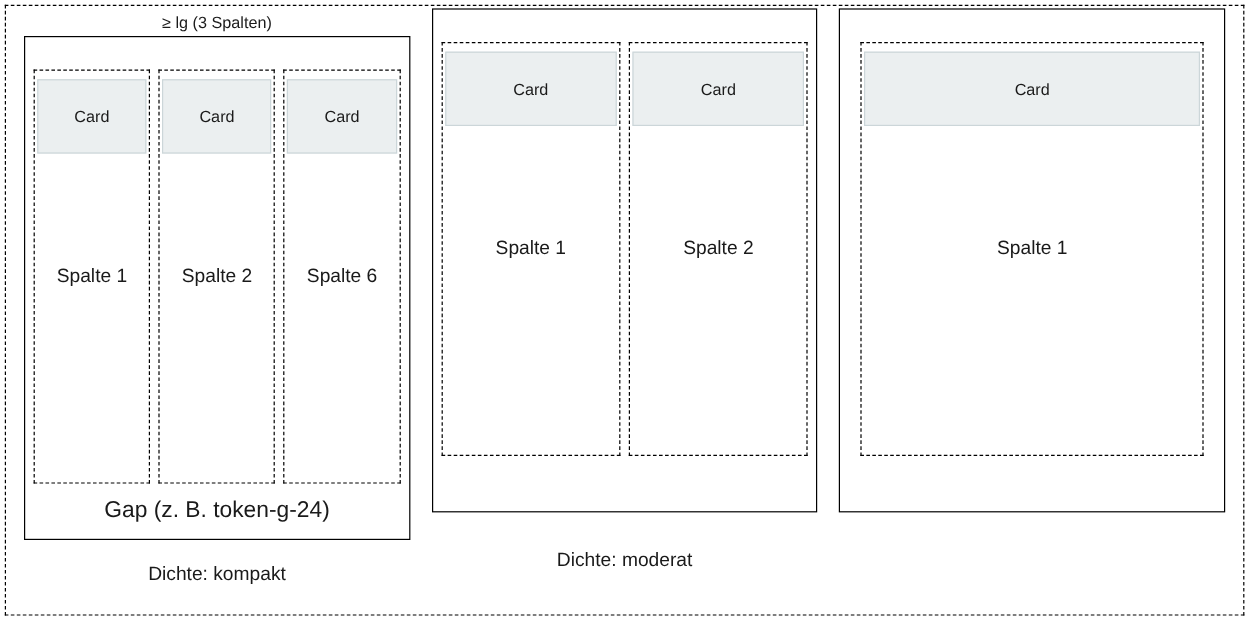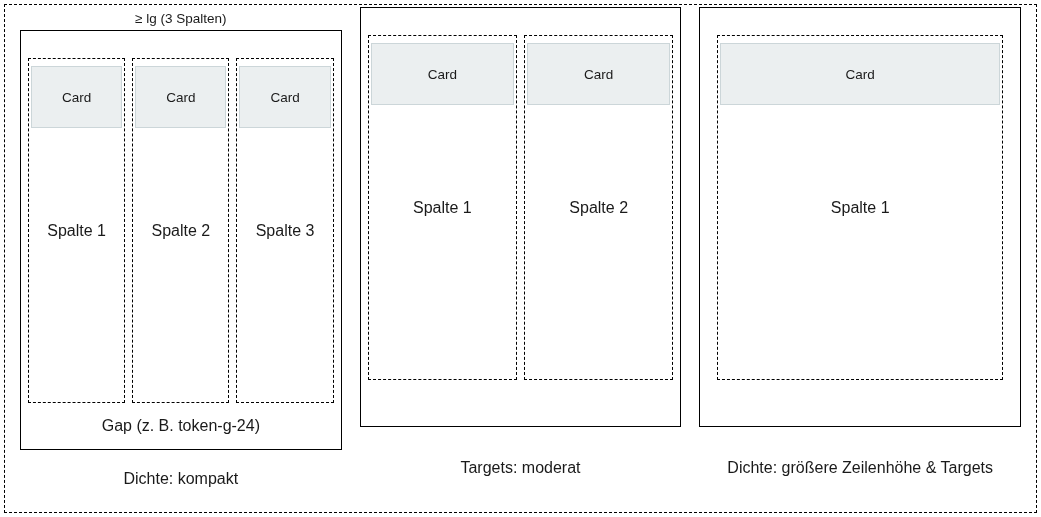--- a/index.html
+++ b/index.html
@@ -82,21 +82,21 @@
     left: 50%;
     transform: translate(-50%, -50%);
     font-size: 16px;
     white-space: nowrap;
   }
   .gap-label {
     flex: 1 1 auto;
     display: flex;
     align-items: center;
     justify-content: center;
-    font-size: 16px;
+    font-size: 19px;
     white-space: nowrap;
   }
   .density-label {
     flex: 1 1 auto;
     display: flex;
     align-items: center;
     justify-content: center;
     font-size: 16px;
     white-space: nowrap;
   }
@@ -115,51 +115,50 @@
             <div class="column">
               <div class="card">Card</div>
               <div class="col-label">Spalte 1</div>
             </div>
             <div class="column">
               <div class="card">Card</div>
               <div class="col-label">Spalte 2</div>
             </div>
             <div class="column">
               <div class="card">Card</div>
-              <div class="col-label">Spalte 3</div>
+              <div class="col-label">Spalte 6</div>
             </div>
           </div>
           <div class="gap-label">Gap (z. B. token-g-24)</div>
         </div>
         <div class="density-label">Dichte: kompakt</div>
       </section>
 
       <section class="panel-group">
         <div class="panel">
           <div class="columns">
             <div class="column">
               <div class="card">Card</div>
               <div class="col-label">Spalte 1</div>
             </div>
             <div class="column">
               <div class="card">Card</div>
               <div class="col-label">Spalte 2</div>
             </div>
           </div>
         </div>
-        <div class="density-label">Targets: moderat</div>
+        <div class="density-label">Dichte: moderat</div>
       </section>
 
       <section class="panel-group">
         <div class="panel pad-wide">
           <div class="columns">
             <div class="column">
               <div class="card">Card</div>
               <div class="col-label">Spalte 1</div>
             </div>
           </div>
         </div>
-        <div class="density-label">Dichte: größere Zeilenhöhe &amp; Targets</div>
       </section>
 
     </div>
   </div>
 </div>
 
 </body></html>

